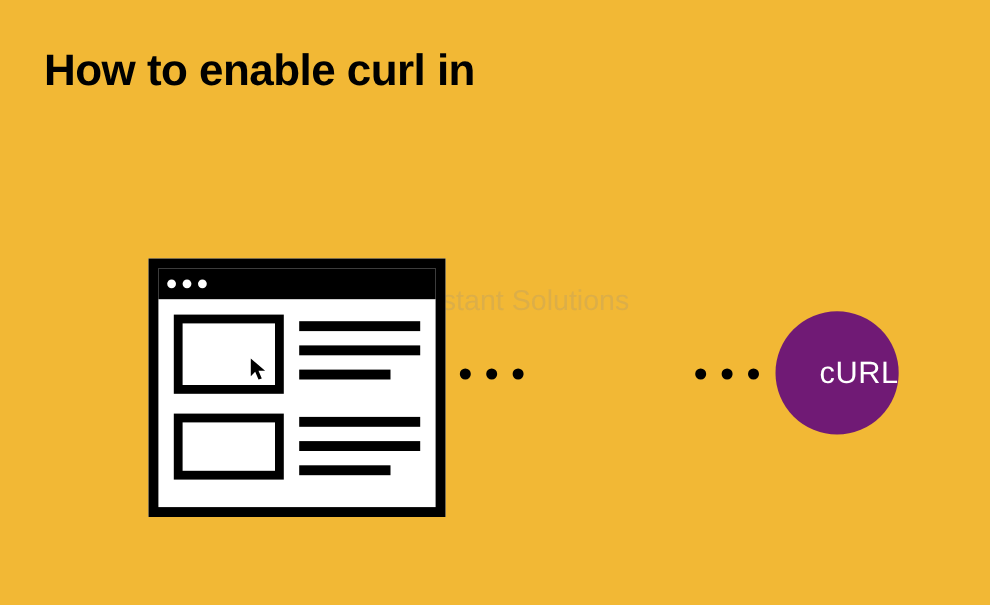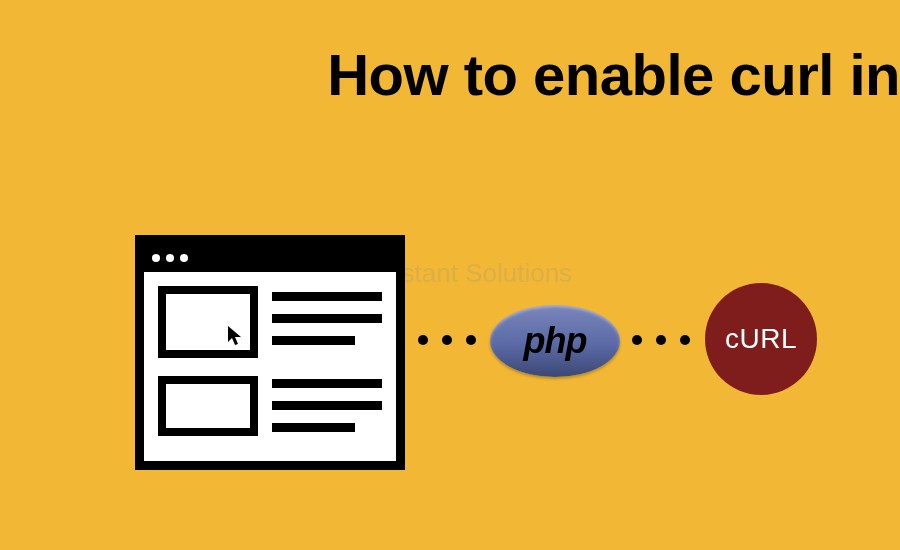--- a/index.html
+++ b/index.html
@@ -5,27 +5,28 @@
   * { margin: 0; padding: 0; box-sizing: border-box; }
   body {
     width: 900px;
     height: 550px;
     background: #f2b835;
     font-family: Arial, Helvetica, sans-serif;
     overflow: hidden;
     position: relative;
   }
   .title {
-    text-align: right;
-    font-size: 58px;
+    text-align: left;
+    font-size: 40px;
     font-weight: 900;
     color: #000;
     line-height: 1.2;
     padding-top: 40px;
     letter-spacing: -0.5px;
+    margin-left: 40px;
   }
   .stage {
     position: absolute;
     top: 235px;
     left: 0;
     width: 100%;
     height: 280px;
   }
   .browser-window {
     position: absolute;
@@ -102,25 +103,25 @@
     font-style: italic;
     font-size: 36px;
     letter-spacing: -1px;
   }
   .curl-badge {
     position: absolute;
     left: 705px;
     top: 48px;
     width: 112px;
     height: 112px;
-    background: #7f1d1d;
+    background: #701a75;
     border-radius: 50%;
     display: flex;
     align-items: center;
-    justify-content: center;
+    justify-content: flex-end;
   }
   .curl-text {
     color: #fff;
     font-size: 28px;
     font-weight: 400;
     letter-spacing: 0.5px;
   }
   .dots {
     position: absolute;
     top: 100px;
@@ -181,23 +182,20 @@
       </div>
     </div>
   </div>
 
   <div class="dots d1">
     <div class="dot"></div>
     <div class="dot"></div>
     <div class="dot"></div>
   </div>
 
-  <div class="php-badge">
-    <span class="php-text">php</span>
-  </div>
 
   <div class="dots d2">
     <div class="dot"></div>
     <div class="dot"></div>
     <div class="dot"></div>
   </div>
 
   <div class="curl-badge">
     <span class="curl-text">cURL</span>
   </div>

